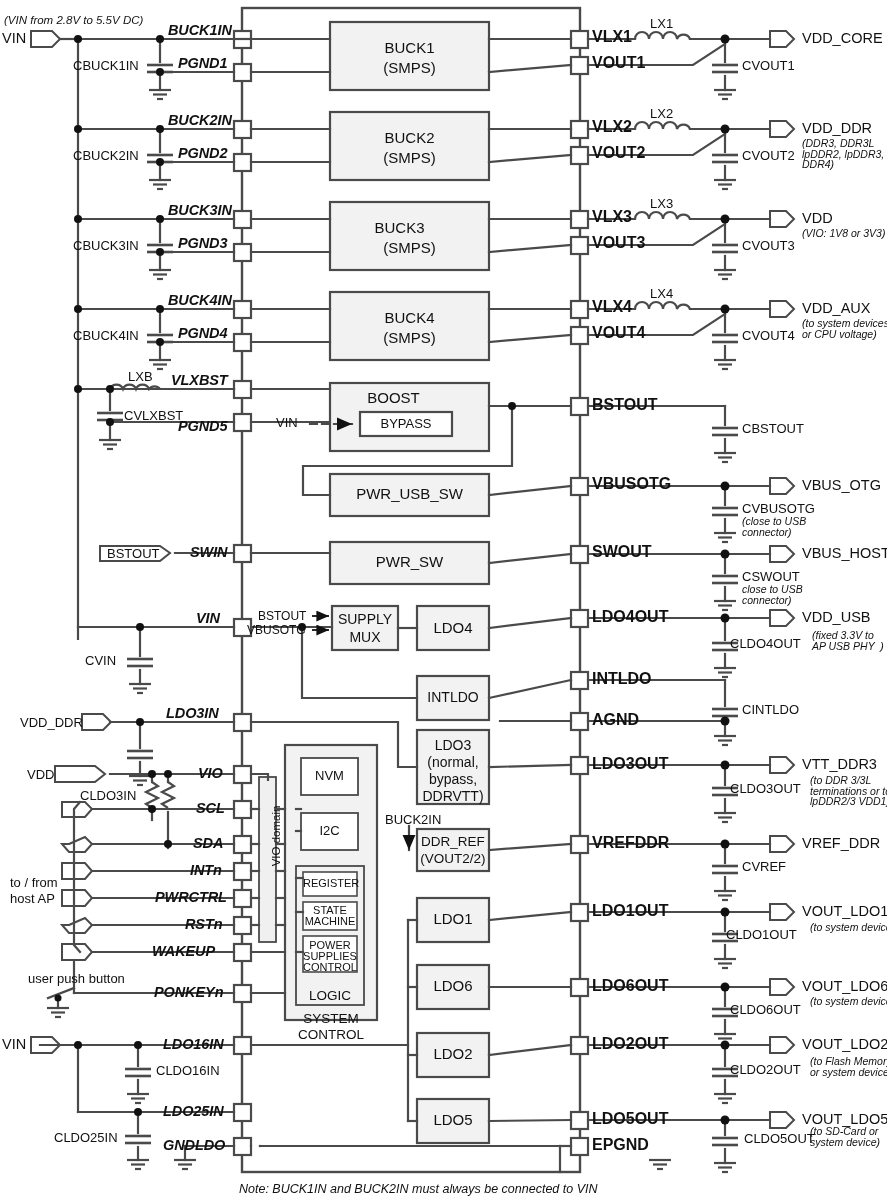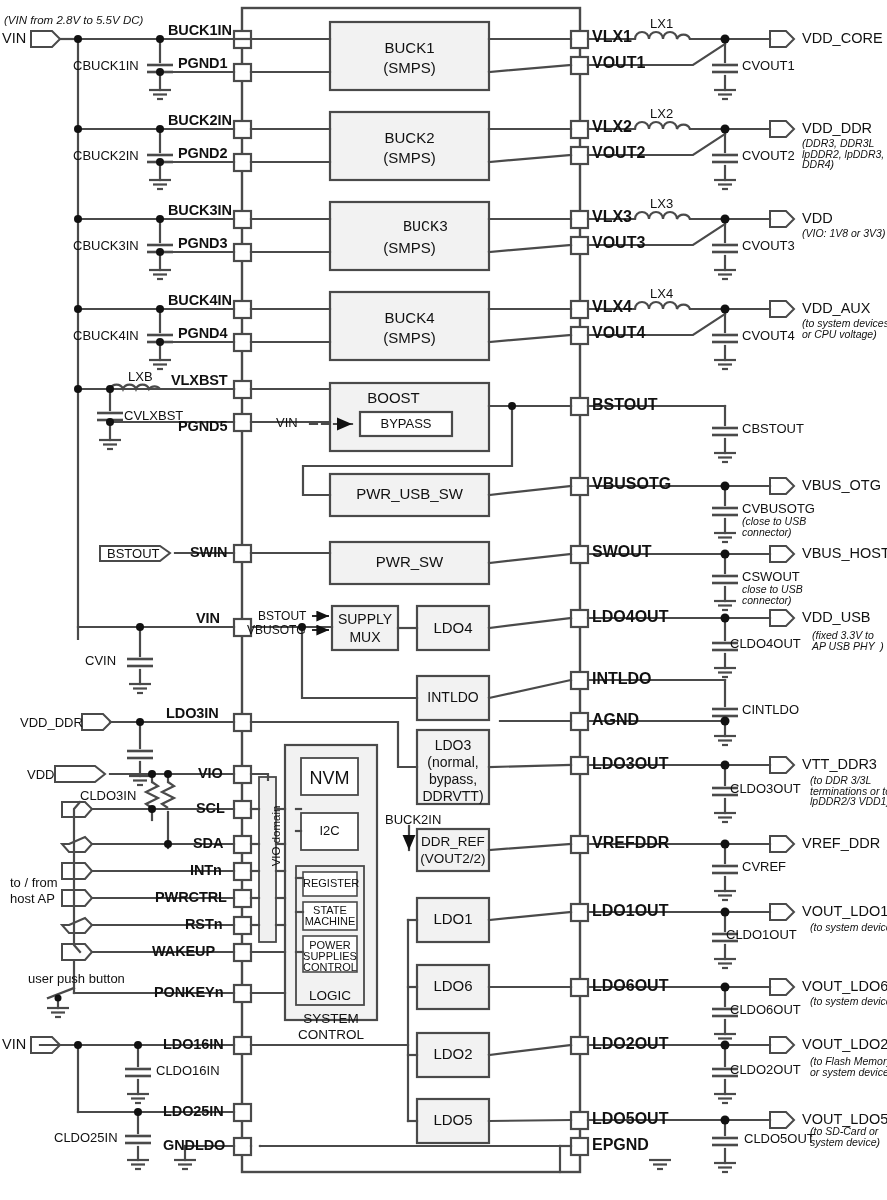--- a/index.html
+++ b/index.html
@@ -2,21 +2,21 @@
 <html><head>
 <meta charset="utf-8">
 <style>
   html,body{margin:0;padding:0;background:#fff;}
   body{width:887px;height:1200px;position:relative;
        font-family:"Liberation Sans","DejaVu Sans",sans-serif;color:#111;}
   #root{position:absolute;left:0;top:0;width:887px;height:1200px;}
   svg{position:absolute;left:0;top:0;}
   
   .t{position:absolute;white-space:nowrap;}
-  .pin{font-weight:bold;font-size:14.5px;letter-spacing:-0.1px;}
+  .pin{font-weight:bold;font-size:14.5px;letter-spacing:-0.1px;font-style:italic;}
   .pin-r{font-weight:bold;font-size:16px;}
   .lbl{font-size:13px;}
   .lbl-sm{font-size:12px;}
   .net{font-size:14.5px;}
   .ital{font-style:italic;font-size:10.5px;line-height:10.5px;}
   .ital-b{font-style:italic;font-size:11.5px;}
   .blk{font-size:15px;text-align:center;}
   .blk-sm{font-size:11px;text-align:center;line-height:11px;}
   .vio{font-size:11.5px;}
   .note{font-style:italic;font-size:12.5px;}
@@ -649,21 +649,21 @@
 <div class="t net" style="left:802px;top:835px;">VREF_DDR</div>
 <div class="t net" style="left:802px;top:903px;">VOUT_LDO1</div>
 <div class="t net" style="left:802px;top:978px;">VOUT_LDO6</div>
 <div class="t net" style="left:802px;top:1036px;">VOUT_LDO2</div>
 <div class="t net" style="left:802px;top:1111px;">VOUT_LDO5</div>
 
 <div class="t blk" style="left:330px;top:39px;width:159px;">BUCK1</div>
 <div class="t blk" style="left:330px;top:59px;width:159px;">(SMPS)</div>
 <div class="t blk" style="left:330px;top:129px;width:159px;">BUCK2</div>
 <div class="t blk" style="left:330px;top:149px;width:159px;">(SMPS)</div>
-<div class="t blk" style="left:346px;top:219px;width:159px;font-family:Liberation Mono, monospace;">BUCK3</div>
+<div class="t blk" style="left:320px;top:219px;width:159px;">BUCK3</div>
 <div class="t blk" style="left:330px;top:239px;width:159px;">(SMPS)</div>
 <div class="t blk" style="left:330px;top:309px;width:159px;">BUCK4</div>
 <div class="t blk" style="left:330px;top:329px;width:159px;">(SMPS)</div>
 <div class="t blk" style="left:330px;top:389px;width:127px;">BOOST</div>
 <div class="t blk" style="left:360px;top:416px;width:92px;font-size:13px;">BYPASS</div>
 <div class="t lbl" style="left:276px;top:415px;">VIN</div>
 <div class="t blk" style="left:330px;top:485px;width:159px;">PWR_USB_SW</div>
 <div class="t blk" style="left:330px;top:553px;width:159px;">PWR_SW</div>
 <div class="t blk" style="left:332px;top:611px;width:66px;font-size:14px;">SUPPLY</div>
 <div class="t blk" style="left:332px;top:629px;width:66px;font-size:14px;">MUX</div>
@@ -676,32 +676,33 @@
 <div class="t blk" style="left:417px;top:771px;width:72px;font-size:14px;">bypass,</div>
 <div class="t blk" style="left:417px;top:788px;width:72px;font-size:14px;">DDRVTT)</div>
 <div class="t blk" style="left:417px;top:834px;width:72px;font-size:13.5px;">DDR_REF</div>
 <div class="t blk" style="left:417px;top:851px;width:72px;font-size:13.5px;">(VOUT2/2)</div>
 <div class="t lbl" style="left:385px;top:812px;">BUCK2IN</div>
 <div class="t blk" style="left:417px;top:910px;width:72px;">LDO1</div>
 <div class="t blk" style="left:417px;top:977px;width:72px;">LDO6</div>
 <div class="t blk" style="left:417px;top:1045px;width:72px;">LDO2</div>
 <div class="t blk" style="left:417px;top:1111px;width:72px;">LDO5</div>
 
-<div class="t blk" style="left:301px;top:768px;width:57px;font-size:18px;">NVM</div>
+<div class="t blk" style="left:301px;top:768px;width:57px;font-size:13px;">NVM</div>
 <div class="t blk" style="left:301px;top:823px;width:57px;font-size:13px;">I2C</div>
 <div class="t blk-sm" style="left:303px;top:878px;width:54px;">REGISTER</div>
 <div class="t blk-sm" style="left:303px;top:905px;width:54px;">STATE</div>
 <div class="t blk-sm" style="left:303px;top:916px;width:54px;">MACHINE</div>
 <div class="t blk-sm" style="left:303px;top:940px;width:54px;">POWER</div>
 <div class="t blk-sm" style="left:303px;top:951px;width:54px;">SUPPLIES</div>
 <div class="t blk-sm" style="left:303px;top:962px;width:54px;">CONTROL</div>
 <div class="t blk" style="left:296px;top:988px;width:68px;font-size:13.5px;">LOGIC</div>
 <div class="t blk" style="left:285px;top:1011px;width:92px;font-size:13.5px;">SYSTEM</div>
 <div class="t blk" style="left:285px;top:1027px;width:92px;font-size:13.5px;">CONTROL</div>
 
 <div class="t vio" style="left:246px;top:830px;transform:rotate(-90deg);transform-origin:center;">VIO domain</div>
 
 <div class="t lbl" style="left:10px;top:875px;">to / from</div>
 <div class="t lbl" style="left:10px;top:891px;">host AP</div>
 <div class="t lbl" style="left:28px;top:971px;">user push button</div>
 
+<div class="t note" style="left:239px;top:1182px;">Note: BUCK1IN and BUCK2IN must always be connected to VIN</div>
 
 </div>
 
 </body></html>

